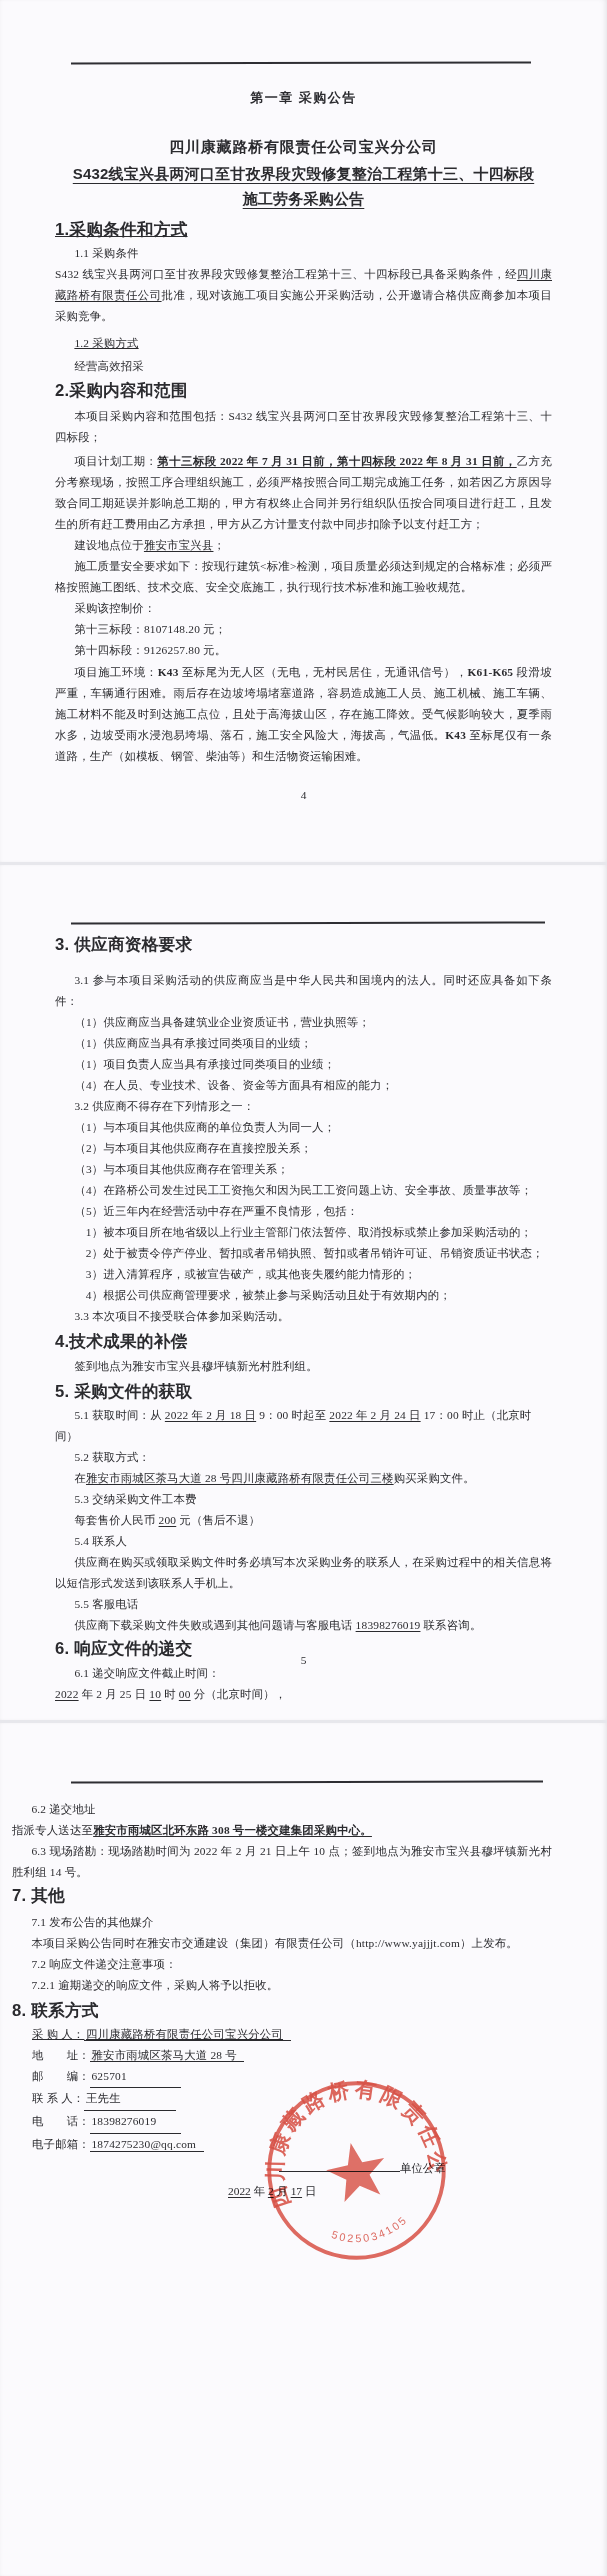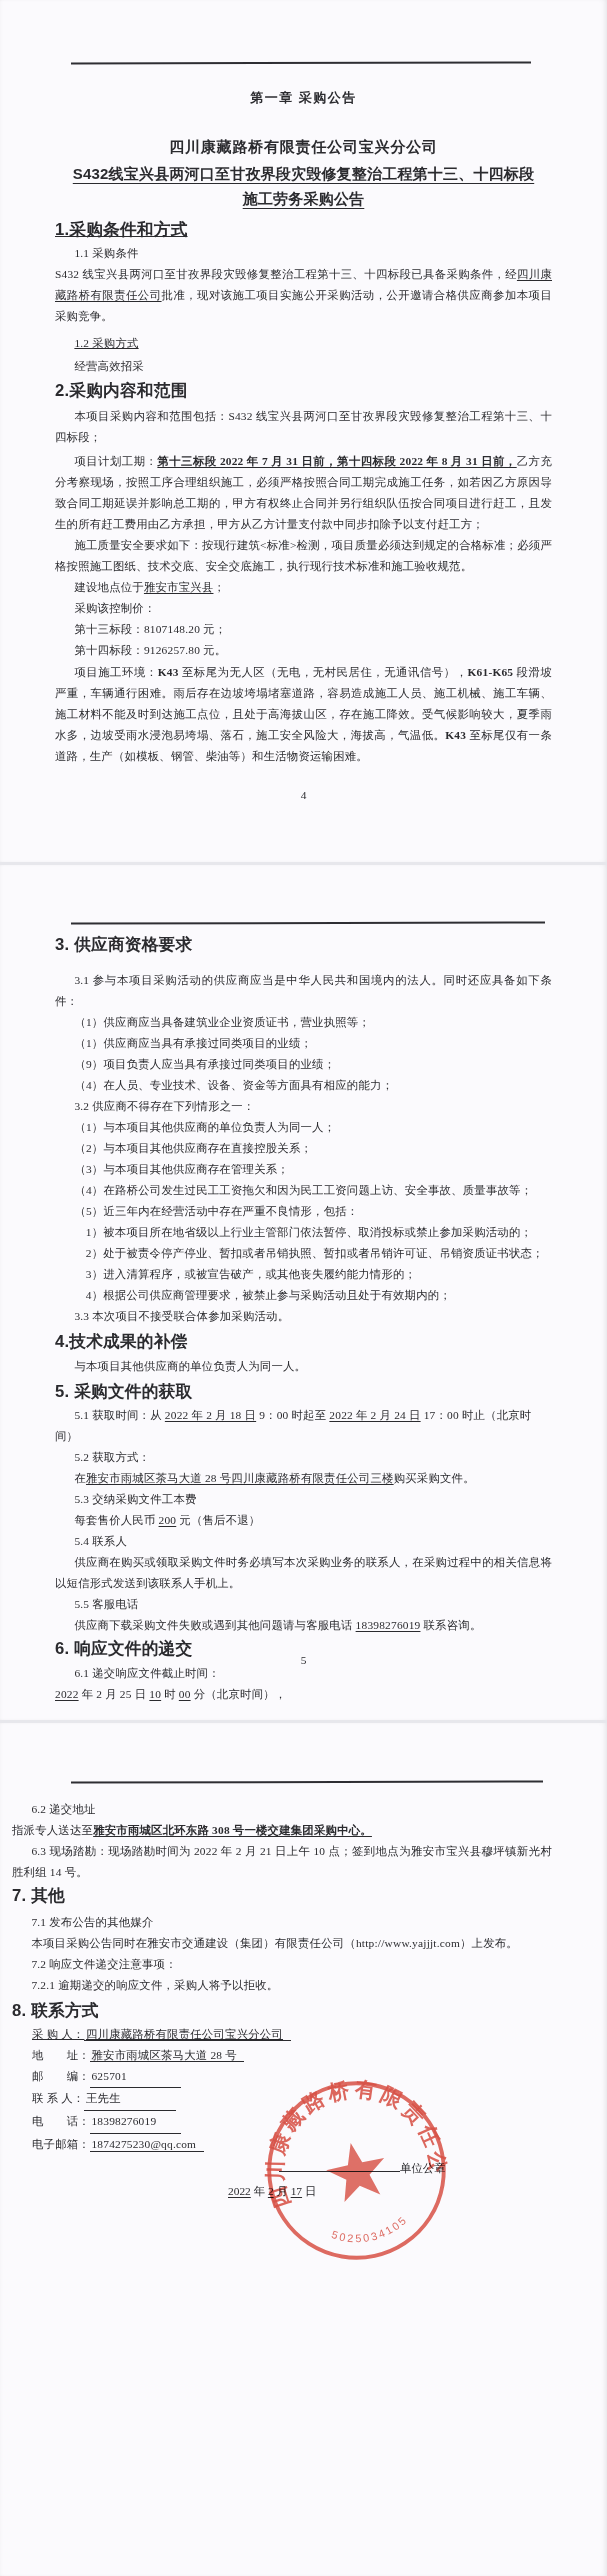--- a/index.html
+++ b/index.html
@@ -46,52 +46,52 @@
     <p class="b ptitle hsans center">S432线宝兴县两河口至甘孜界段灾毁修复整治工程第十三、十四标段</p>
     <p class="b ptitle hsans center">施工劳务采购公告</p>
     <p class="b hsec hsans mt8">1.采购条件和方式</p>
     <p class="b ind">1.1 采购条件</p>
     <p class="b just"><span>S432 线宝兴县两河口至甘孜界段灾毁修复整治工程第十三、十四标段已具备采购条件，经</span><span class="u">四川康藏路桥有限责任公司</span><span>批准，现对该施工项目实施公开采购活动，公开邀请合格供应商参加本项目采购竞争。</span></p>
     <p class="b ind mt8">1.2 采购方式</p>
     <p class="b ind mt2">经营高效招采</p>
     <p class="b hsec hsans mt2">2.采购内容和范围</p>
     <p class="b ind just mt2">本项目采购内容和范围包括：S432 线宝兴县两河口至甘孜界段灾毁修复整治工程第十三、十四标段；</p>
     <p class="b ind just mt4"><span>项目计划工期：</span><span class="bu">第十三标段 2022 年 7 月 31 日前，第十四标段 2022 年 8 月 31 日前，</span><span>乙方充分考察现场，按照工序合理组织施工，必须严格按照合同工期完成施工任务，如若因乙方原因导致合同工期延误并影响总工期的，甲方有权终止合同并另行组织队伍按合同项目进行赶工，且发生的所有赶工费用由乙方承担，甲方从乙方计量支付款中同步扣除予以支付赶工方；</span></p>
+    <p class="b ind"><span>建设地点位于</span><span class="u">雅安市宝兴县</span><span>；</span></p>
     <p class="b ind just">施工质量安全要求如下：按现行建筑&lt;标准&gt;检测，项目质量必须达到规定的合格标准；必须严格按照施工图纸、技术交底、安全交底施工，执行现行技术标准和施工验收规范。</p>
-    <p class="b ind"><span>建设地点位于</span><span class="u">雅安市宝兴县</span><span>；</span></p>
     <p class="b ind">采购该控制价：</p>
     <p class="b ind">第十三标段：8107148.20 元；</p>
     <p class="b ind">第十四标段：9126257.80 元。</p>
     <p class="b ind just mt2"><span>项目施工环境：</span><span class="bold">K43</span><span> 至标尾为无人区（无电，无村民居住，无通讯信号），</span><span class="bold">K61-K65</span><span> 段滑坡严重，车辆通行困难。雨后存在边坡垮塌堵塞道路，容易造成施工人员、施工机械、施工车辆、施工材料不能及时到达施工点位，且处于高海拔山区，存在施工降效。受气候影响较大，夏季雨水多，边坡受雨水浸泡易垮塌、落石，施工安全风险大，海拔高，气温低。</span><span class="bold">K43</span><span> 至标尾仅有一条道路，生产（如模板、钢管、柴油等）和生活物资运输困难。</span></p>
   </div>
   <div class="pageno">4</div>
 </div>
 
 <div class="page p2">
   <div class="rule r2"></div>
   <div class="content" style="padding-top:67px;">
     <p class="b hsec hsans">3. 供应商资格要求</p>
     <p class="b ind just mt16">3.1 参与本项目采购活动的供应商应当是中华人民共和国境内的法人。同时还应具备如下条件：</p>
     <p class="b ind">（1）供应商应当具备建筑业企业资质证书，营业执照等；</p>
     <p class="b ind">（1）供应商应当具有承接过同类项目的业绩；</p>
-    <p class="b ind">（9）项目负责人应当具有承接过同类项目的业绩；</p>
+    <p class="b ind">（1）项目负责人应当具有承接过同类项目的业绩；</p>
     <p class="b ind">（4）在人员、专业技术、设备、资金等方面具有相应的能力；</p>
     <p class="b ind">3.2 供应商不得存在下列情形之一：</p>
     <p class="b ind">（1）与本项目其他供应商的单位负责人为同一人；</p>
     <p class="b ind">（2）与本项目其他供应商存在直接控股关系；</p>
     <p class="b ind">（3）与本项目其他供应商存在管理关系；</p>
     <p class="b ind just">（4）在路桥公司发生过民工工资拖欠和因为民工工资问题上访、安全事故、质量事故等；</p>
     <p class="b ind">（5）近三年内在经营活动中存在严重不良情形，包括：</p>
     <p class="b ind2 just">1）被本项目所在地省级以上行业主管部门依法暂停、取消投标或禁止参加采购活动的；</p>
     <p class="b ind2 just">2）处于被责令停产停业、暂扣或者吊销执照、暂扣或者吊销许可证、吊销资质证书状态；</p>
     <p class="b ind2">3）进入清算程序，或被宣告破产，或其他丧失履约能力情形的；</p>
     <p class="b ind2">4）根据公司供应商管理要求，被禁止参与采购活动且处于有效期内的；</p>
     <p class="b ind">3.3 本次项目不接受联合体参加采购活动。</p>
     <p class="b hsec hsans mt2">4.技术成果的补偿</p>
-    <p class="b ind mt2">与本项目其他供应商的单位负责人为同一人。</p>
+    <p class="b ind mt2">签到地点为雅安市宝兴县穆坪镇新光村胜利组。</p>
     <p class="b hsec hsans mt2">5. 采购文件的获取</p>
     <p class="b ind"><span>5.1 获取时间：从 </span><span class="u">2022 年 2 月 18 日</span><span> 9：00 时起至 </span><span class="u">2022 年 2 月 24 日</span><span> 17：00 时止（北京时间）</span></p>
     <p class="b ind">5.2 获取方式：</p>
     <p class="b ind"><span>在</span><span class="u">雅安市雨城区茶马大道 28 号四川康藏路桥有限责任公司三楼</span><span>购买采购文件。</span></p>
     <p class="b ind">5.3 交纳采购文件工本费</p>
     <p class="b ind"><span>每套售价人民币 </span><span class="u">200</span><span> 元（售后不退）</span></p>
     <p class="b ind">5.4 联系人</p>
     <p class="b ind just">供应商在购买或领取采购文件时务必填写本次采购业务的联系人，在采购过程中的相关信息将以短信形式发送到该联系人手机上。</p>
     <p class="b ind">5.5 客服电话</p>
     <p class="b ind"><span>供应商下载采购文件失败或遇到其他问题请与客服电话 </span><span class="u">18398276019</span><span> 联系咨询。</span></p>

